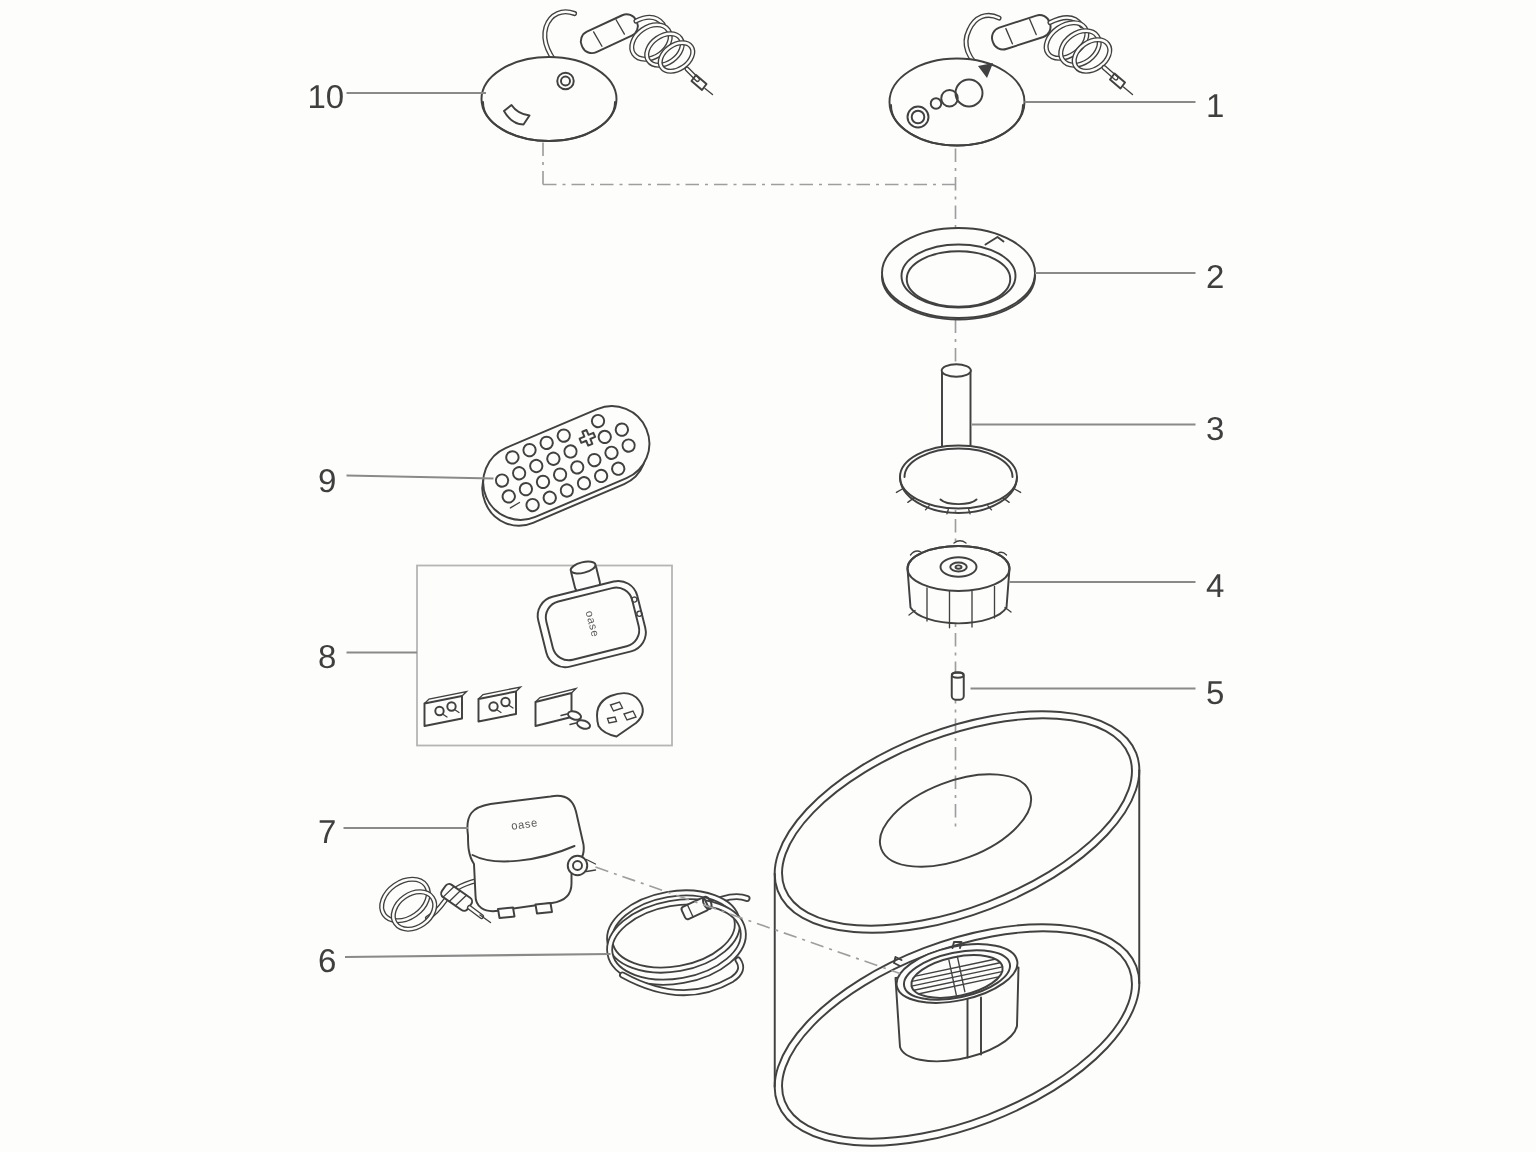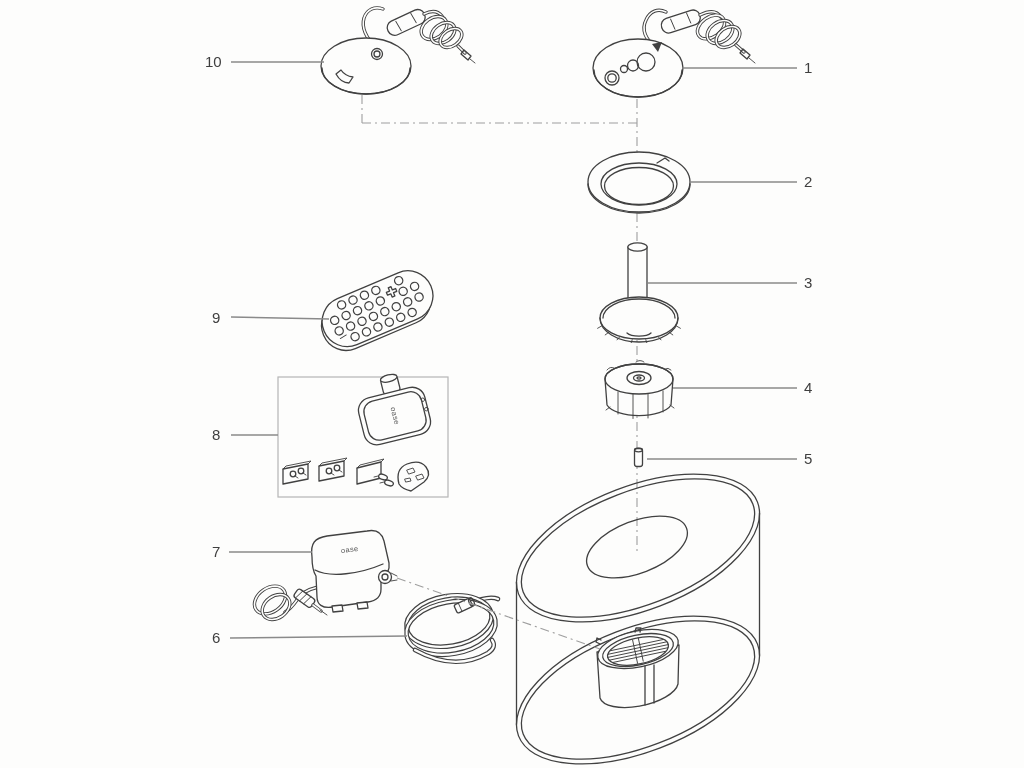--- a/index.html
+++ b/index.html
@@ -10,21 +10,21 @@
   .fillonly{fill:#fdfdfc;stroke:none;}
   .thin{stroke:#414141;stroke-width:0.9;fill:none;stroke-linecap:round;}
   .t3{stroke:#414141;stroke-width:3.4;fill:none;stroke-linecap:round;}
   .t3w{stroke:#fdfdfc;stroke-width:1.6;fill:none;stroke-linecap:round;}
   .t4{stroke:#414141;stroke-width:4.6;fill:none;stroke-linecap:round;}
   .t4w{stroke:#fdfdfc;stroke-width:2.2;fill:none;stroke-linecap:round;}
   .leader{stroke:#8a8a8a;stroke-width:1.4;fill:none;}
   .cline{stroke:#9e9e9e;stroke-width:1.1;fill:none;stroke-dasharray:9 4 2 4;}
   .boxline{stroke:#b5b5b5;stroke-width:1.2;fill:none;}
   .brandtext{font-family:"Liberation Sans",sans-serif;font-size:7.5px;fill:#5a5a5a;letter-spacing:0.4px;}
-  .plabel{position:absolute;font-size:15px;color:#3f3f3f;line-height:1;user-select:none;}
+  .plabel{position:absolute;font-size:22px;color:#3f3f3f;line-height:1;user-select:none;}
 </style>
 </head>
 <body>
 
 <div id="stage">
 <svg width="1024" height="768" viewBox="0 0 1024 768">
 
   <g>
     <path class="cline" d="M637,99 V552"></path>
     <path class="cline" d="M362,95 V123"></path>

